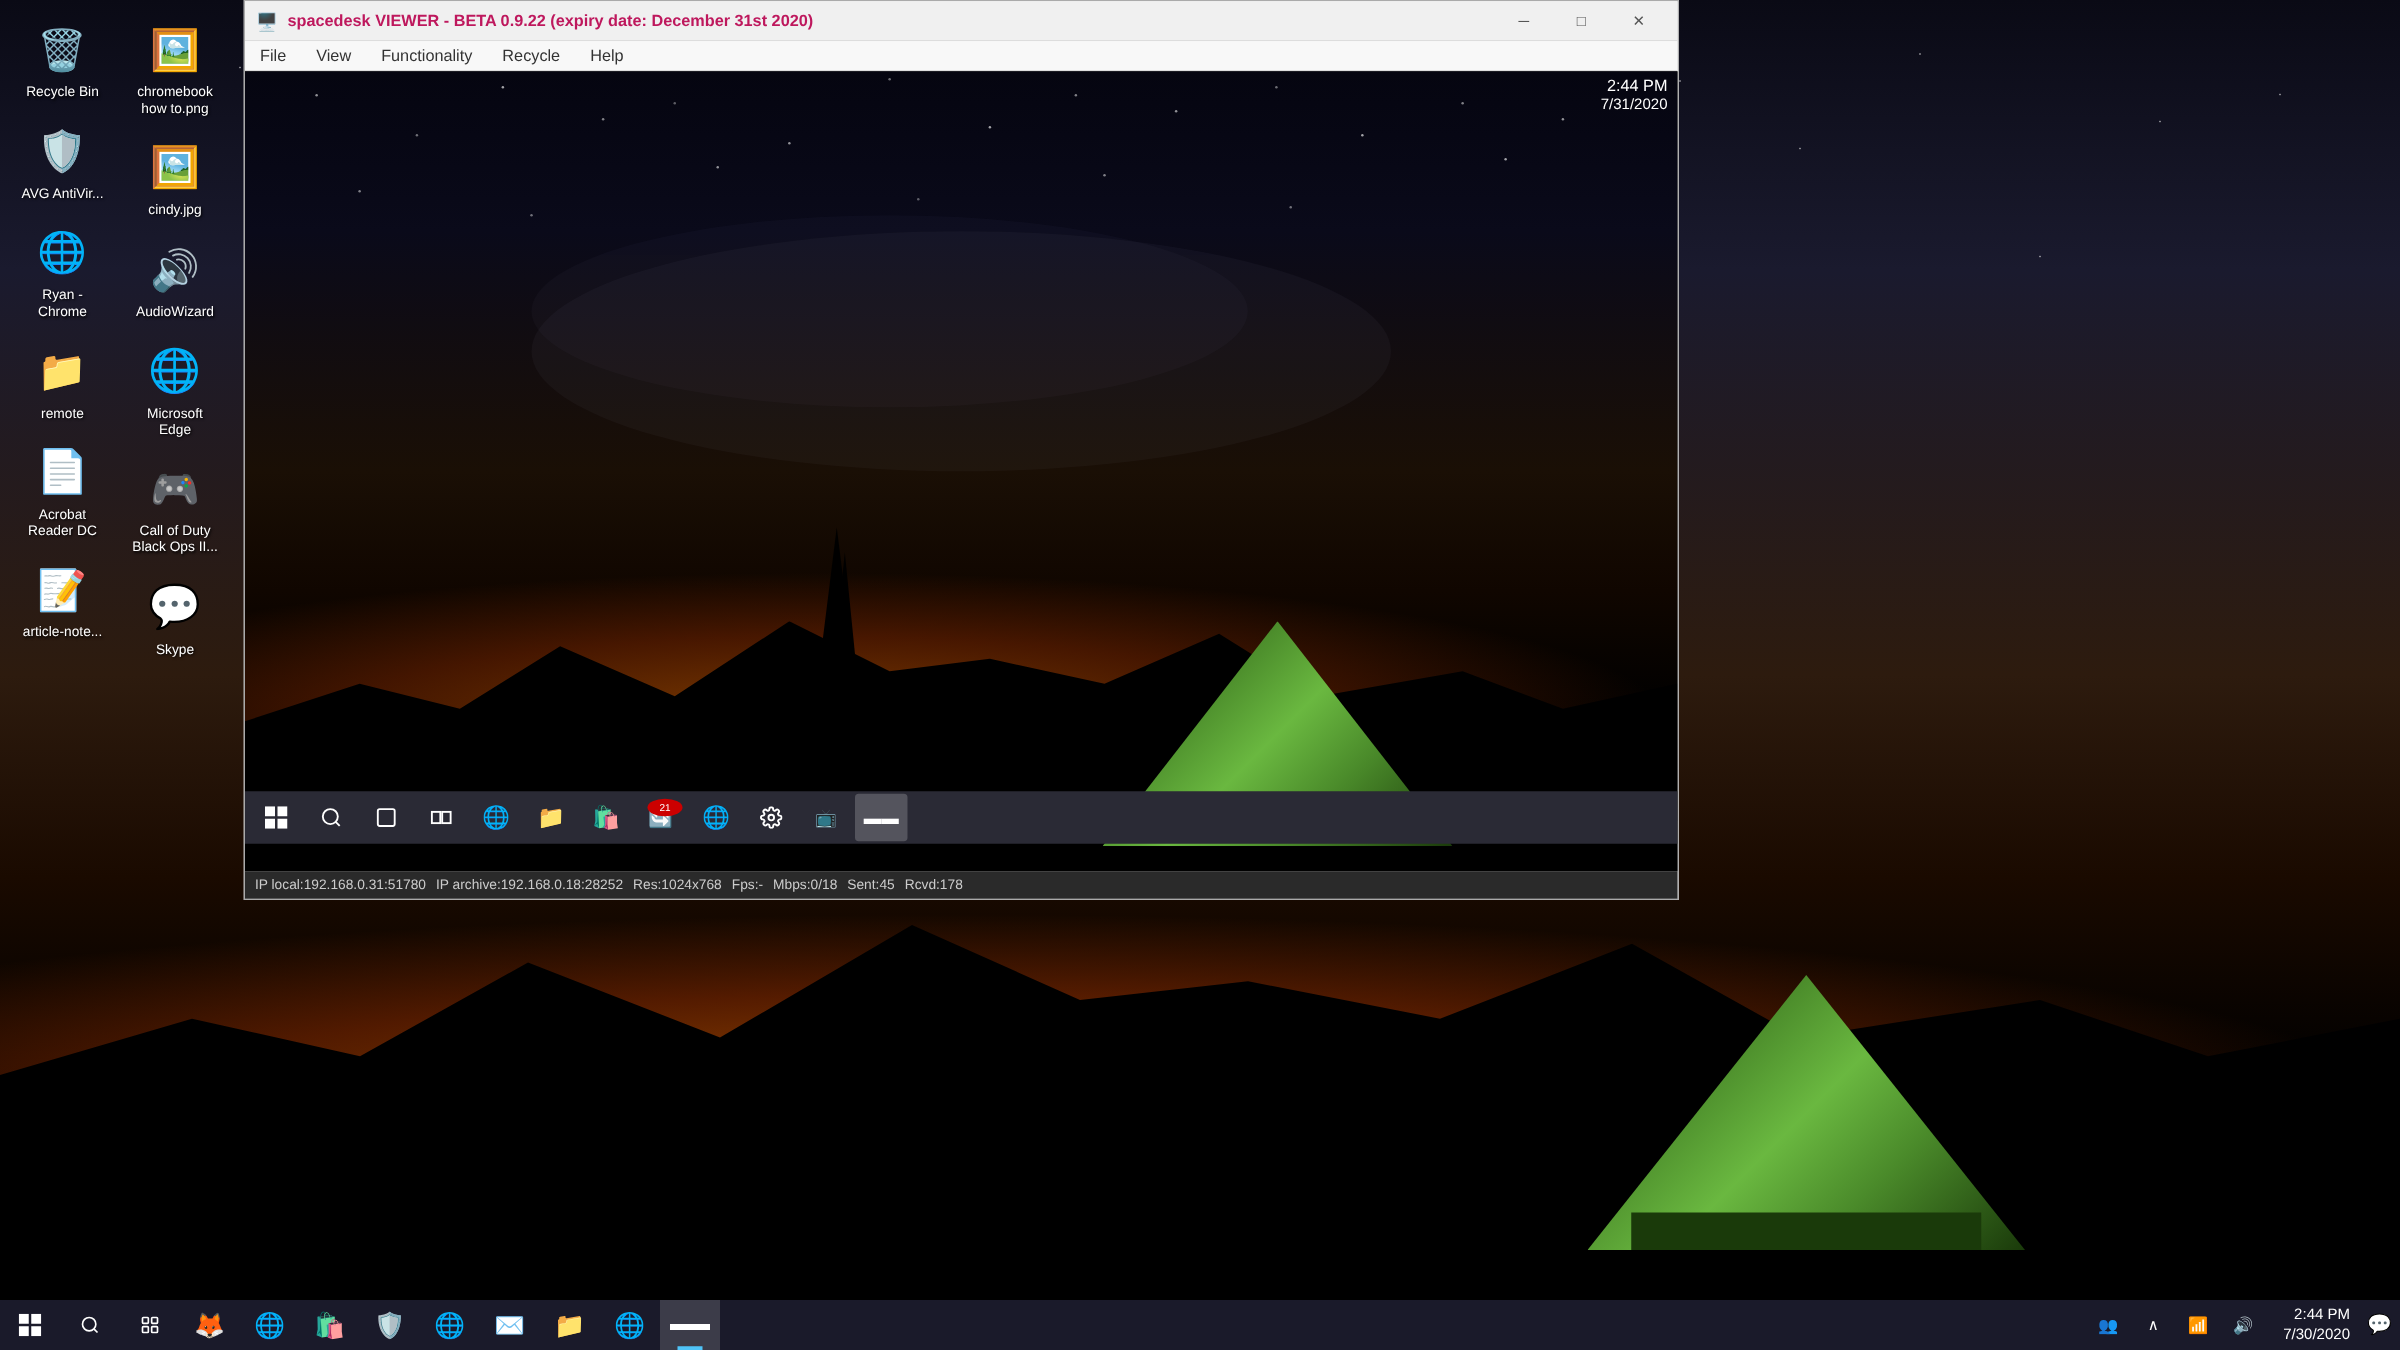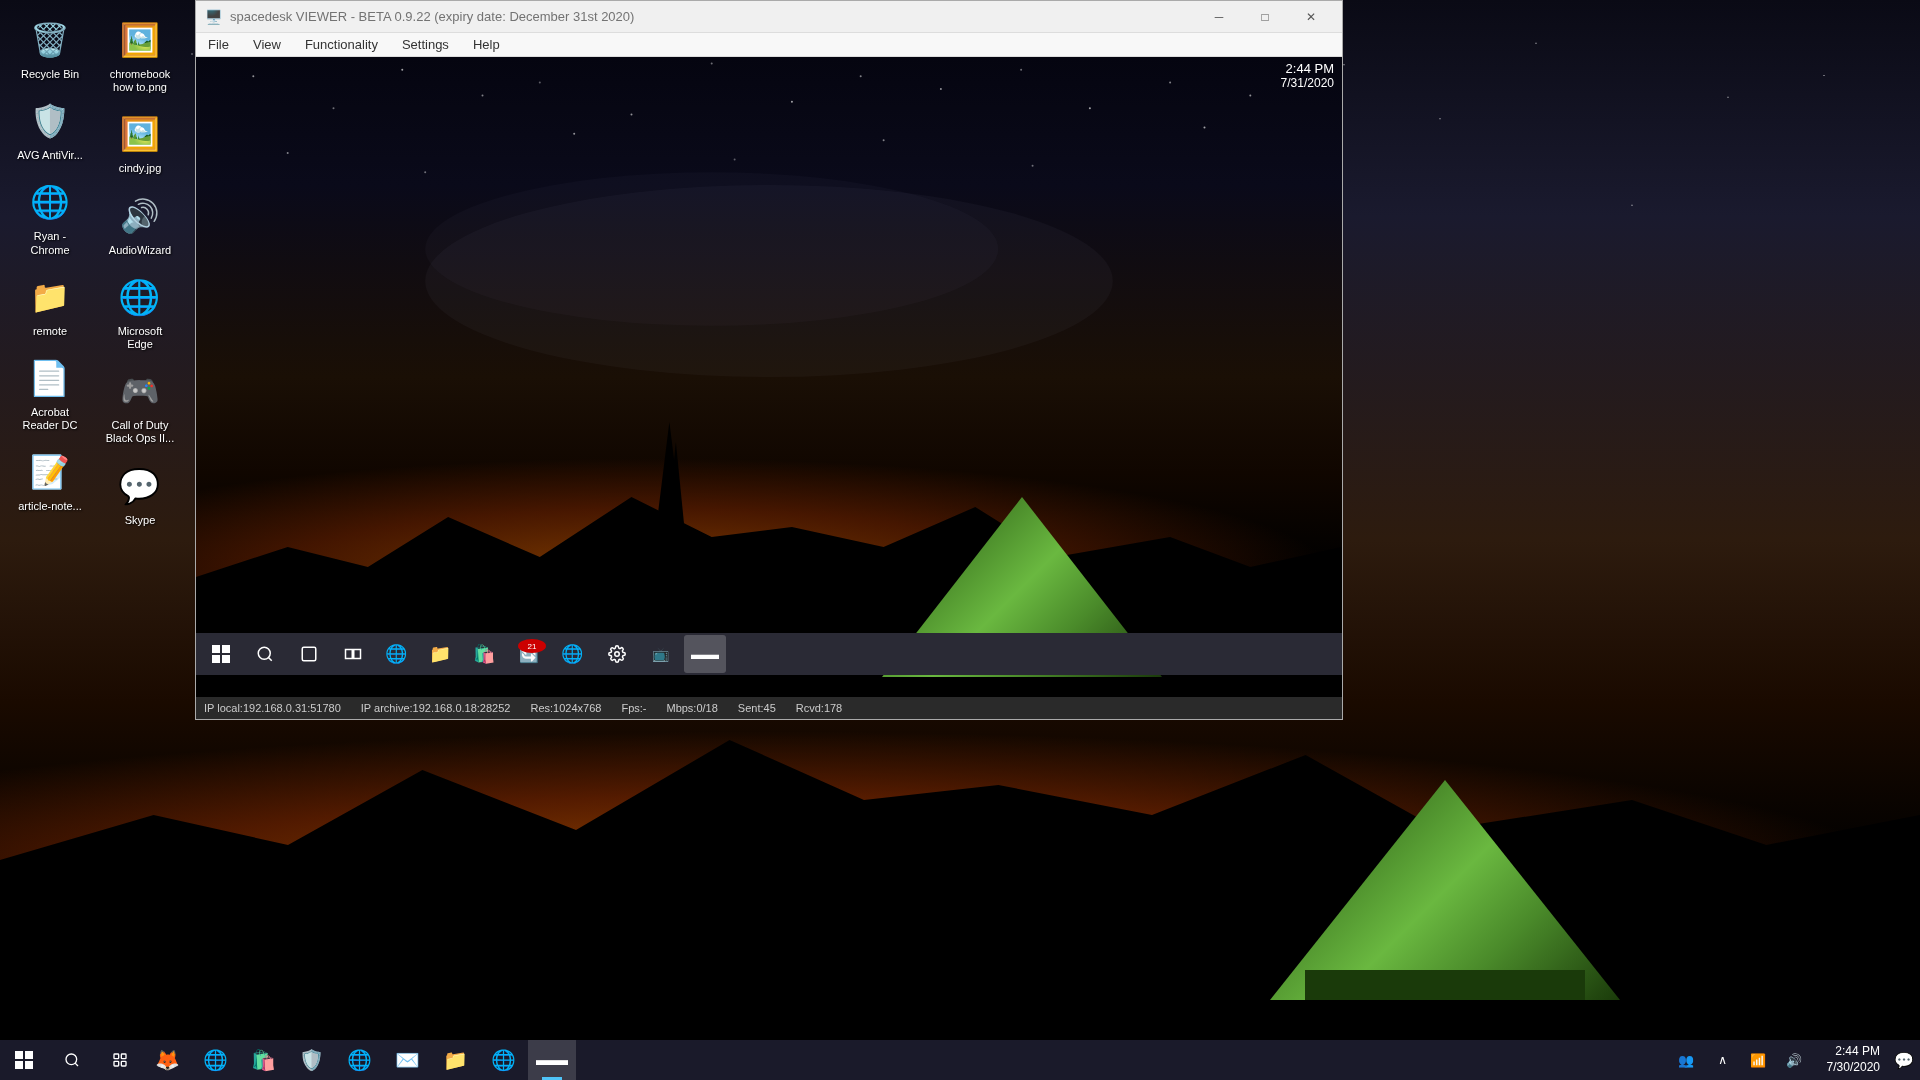--- a/index.html
+++ b/index.html
@@ -250,21 +250,22 @@
       margin-right: 6px;
       display: flex;
       align-items: center;
       justify-content: center;
       font-size: 14px;
     }
 
     .window-title {
       flex: 1;
       font-size: 13px;
-      color: #737373;
+      color: #be185d;
+      font-weight: bold;
     }
 
     .window-controls {
       display: flex;
       gap: 0;
     }
 
     .window-btn {
       width: 46px;
       height: 32px;
@@ -338,21 +339,21 @@
       clip-path: polygon(0% 100%, 50% 0%, 100% 100%);
     }
 
     
     .window-statusbar {
       height: 22px;
       background: #2a2a2a;
       display: flex;
       align-items: center;
       padding: 0 8px;
-      gap: 20px;
+      gap: 8px;
     }
     .status-item {
       font-size: 11px;
       color: #ccc;
     }
 
     
     .viewer-taskbar {
       height: 42px;
       background: #2a2a35;
@@ -462,21 +463,21 @@
         <div class="window-btn">─</div>
         <div class="window-btn">□</div>
         <div class="window-btn close">✕</div>
       </div>
     </div>
 
     <div class="window-menubar">
       <div class="menu-item">File</div>
       <div class="menu-item">View</div>
       <div class="menu-item">Functionality</div>
-      <div class="menu-item">Settings</div>
+      <div class="menu-item">Recycle</div>
       <div class="menu-item">Help</div>
     </div>
 
     <div class="window-content">
       <div class="viewer-bg">
 
         <div style="position:absolute;top:0;left:0;right:0;bottom:0;opacity:0.7;">
           <svg width="100%" height="100%" xmlns="http://www.w3.org/2000/svg">
             <circle cx="5%" cy="3%" r="1" fill="white" opacity="0.8"></circle>
             <circle cx="12%" cy="8%" r="1" fill="white" opacity="0.6"></circle>

